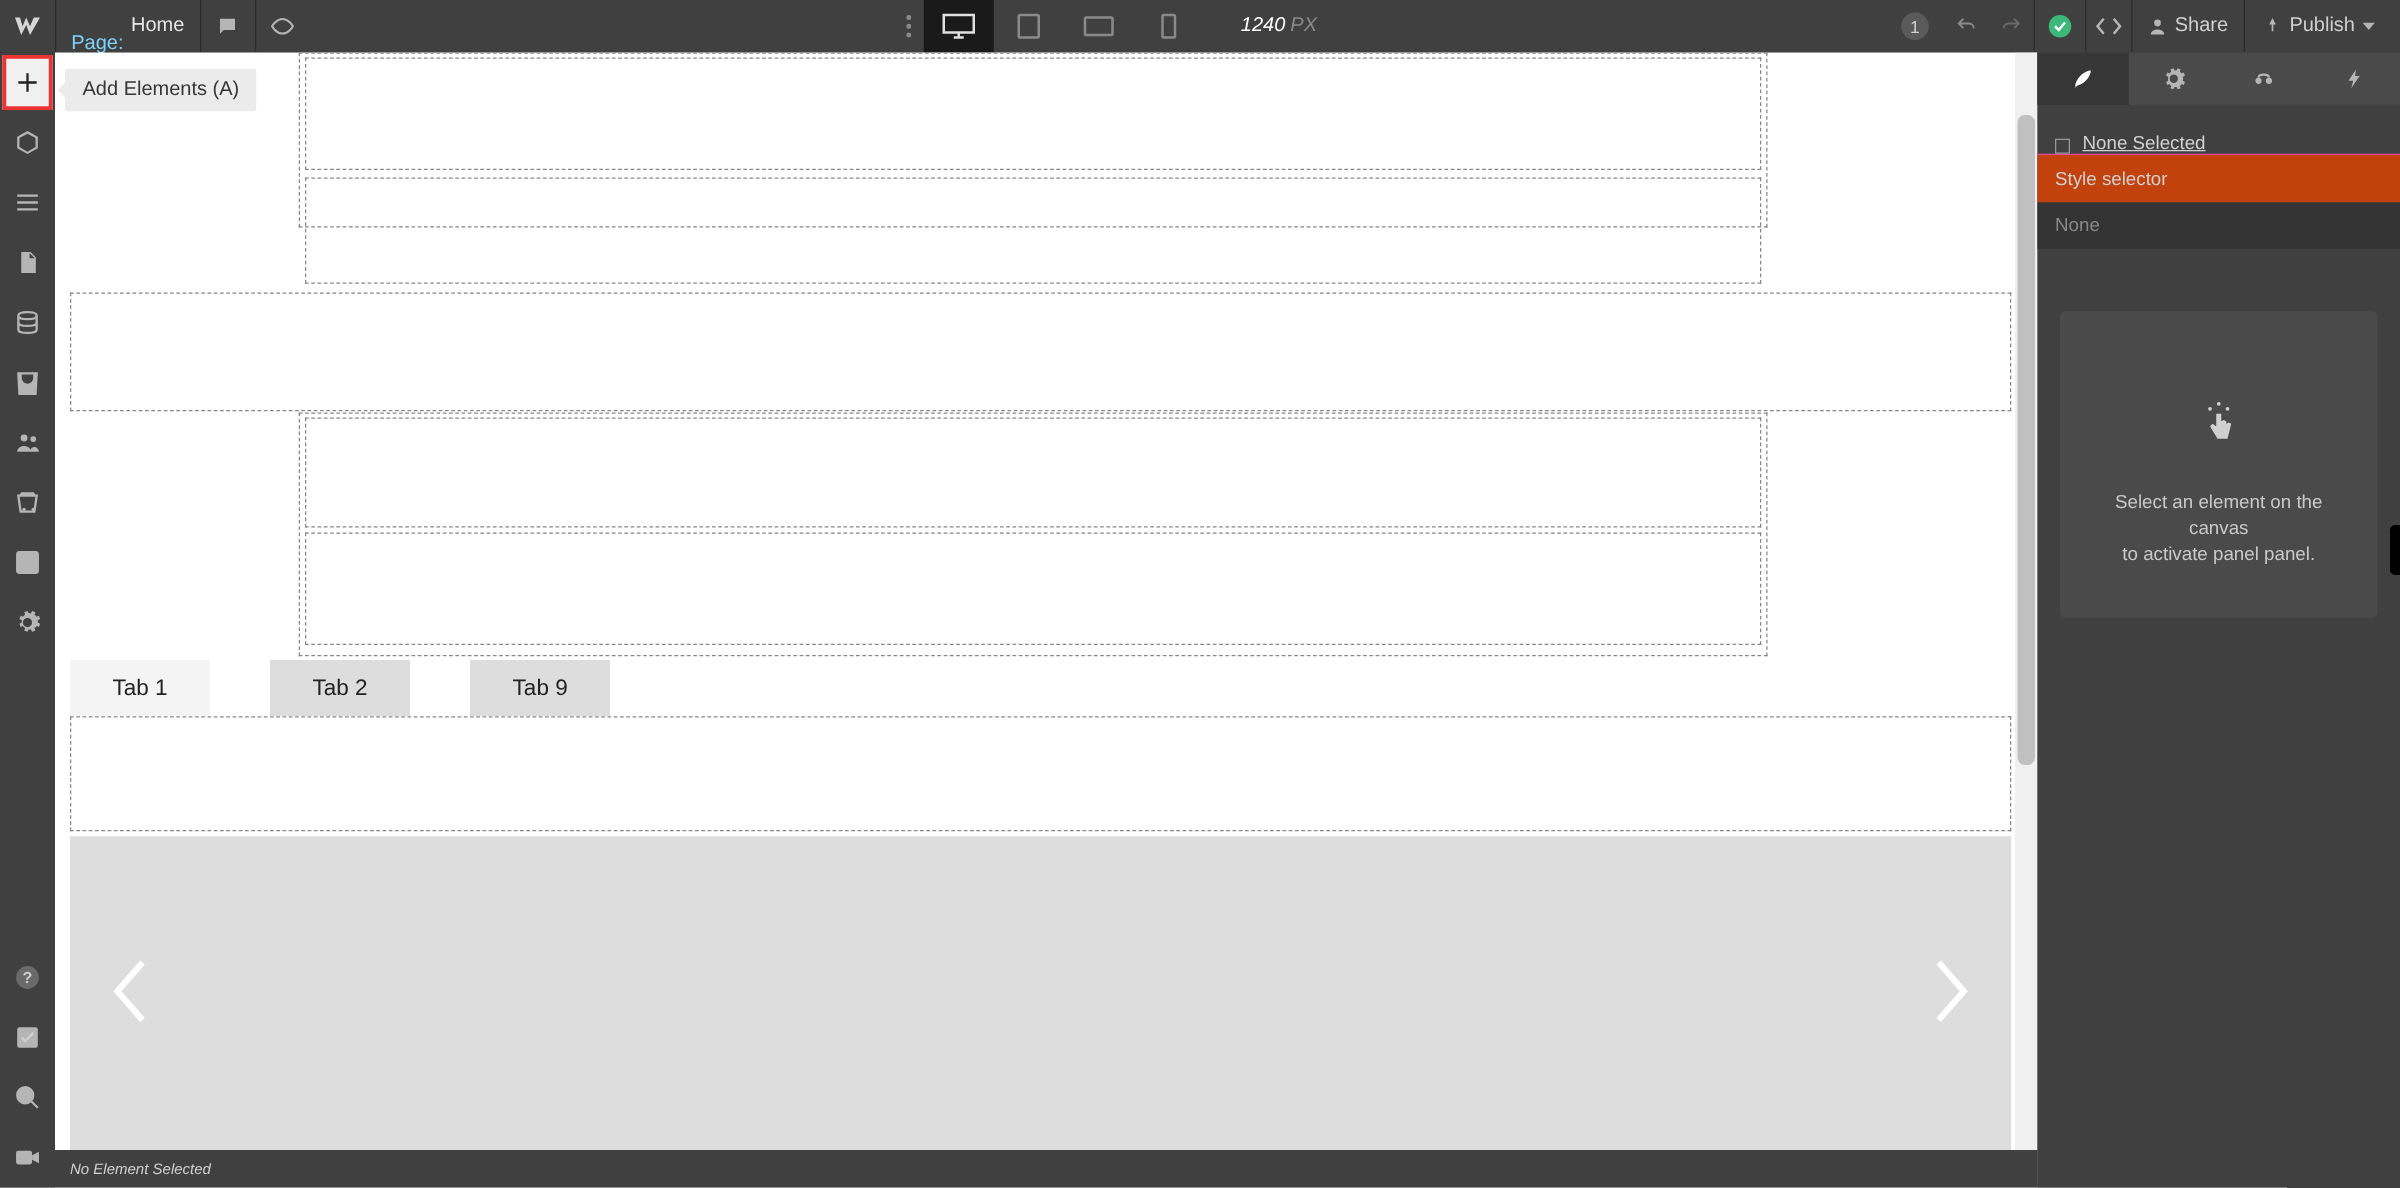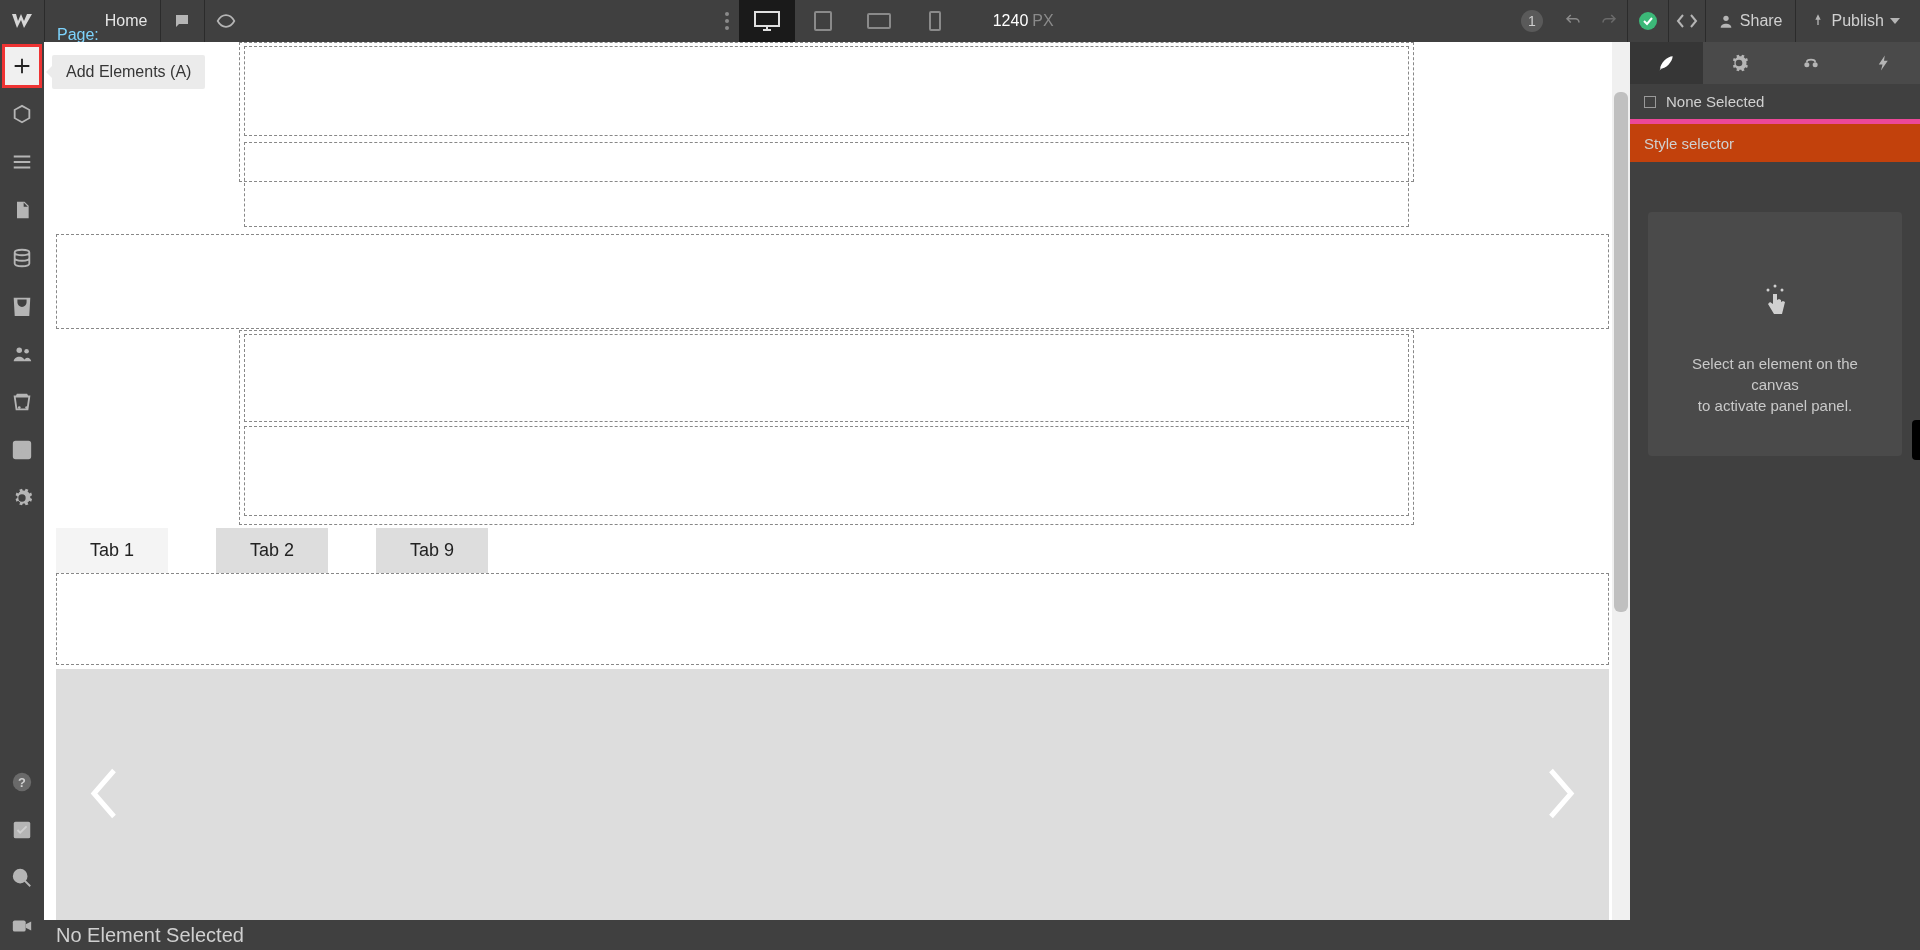--- a/index.html
+++ b/index.html
@@ -7,21 +7,21 @@
 
 
 .topbar { height: 42px; background: #404040; display: flex; align-items: center; color: #d6d6d6; font-size: 16px; }
 .topbar .logo { width: 44px; height: 42px; display:flex; align-items:center; justify-content:center;}
 .topbar .logo svg { fill:#d6d6d6;}
 .topbar .page { display:flex; align-items:center; padding:0 12px; border-left:1px solid #2b2b2b;}
 .topbar .page .lbl { color:#7dd3fc; margin-right:6px;margin-top:28px;}
 .topbar .page .val { color:#e6e6e6;}
 .topbar .iconbtn { width:44px; height:42px; display:flex; align-items:center; justify-content:center; border-left:1px solid #2b2b2b; cursor:pointer;}
 .topbar .flex-spacer { flex:1; display:flex; justify-content:center; align-items:center;}
-.viewport-group { display:flex; align-items:center;}
+.viewport-group { display:flex; align-items:center;font-style:italic;}
 .viewport-group .vp { width:56px; height:42px; display:flex; align-items:center; justify-content:center; cursor:pointer;}
 .viewport-group .vp.active { background:#1a1a1a;}
 .viewport-group .dots { width:24px; display:flex; align-items:center; justify-content:center;}
 .px-display { margin-left:30px; color:#fff;}
 .px-display .unit { color:#8a8a8a; margin-left:4px;}
 .topbar-right { display:flex; align-items:center;}
 .topbar-right .badge { background:#5a5a5a; color:#d0d0d0; border-radius:50%; width:22px; height:22px; display:flex; align-items:center; justify-content:center; font-size:14px; margin-right:12px;}
 .topbar-right .rbtn { width:36px; height:42px; display:flex; align-items:center; justify-content:center; cursor:pointer; color:#8a8a8a;}
 .topbar-right .check { width:40px; display:flex; align-items:center; justify-content:center;}
 .topbar-right .share { display:flex; align-items:center; padding:0 12px; cursor:pointer; color:#d0d0d0;justify-content:center;}
@@ -57,28 +57,28 @@
 .ce-slider { position:absolute; background:#ddd;}
 .ce-arrow { position:absolute; top:50%; transform:translateY(-50%); color:#fff; font-size:48px;}
 .ce-arrow.left { left:30px;}
 .ce-arrow.right { right:30px;}
 
 
 .scrolltrack { position:absolute; right:0; top:0; bottom:30px; width:18px; background:#f0f0f0;}
 .scrollthumb { position:absolute; right:2px; width:14px; background:#c0c0c0; border-radius:6px;}
 
 
-.breadcrumb { position:absolute; left:0; right:0; bottom:0; height:30px; background:#404040; color:#d0d0d0; font-size:20px; display:flex; align-items:center; padding-left:12px;}
+.breadcrumb { position:absolute; left:0; right:0; bottom:0; height:30px; background:#404040; color:#d0d0d0; font-size:12px; display:flex; align-items:center; padding-left:12px;font-style:italic;}
 
 
 .rightpanel { position:absolute; right:0; top:42px; bottom:0; width:290px; background:#404040; color:#d0d0d0; font-size:15px;}
 .rp-tabs { height:42px; background:#4a4a4a; display:flex;}
 .rp-tab { flex:1; display:flex; align-items:center; justify-content:center; cursor:pointer; color:#b5b5b5;}
 .rp-tab.active { background:#363636; color:#fff;}
-.rp-row { height:40px; display:flex; align-items:center; padding:0 14px; border-bottom:5px solid #ec4899;}
+.rp-row { height:40px; display:flex; align-items:flex-end; padding:0 14px; border-bottom:1px solid #ec4899;text-decoration:underline;}
 .rp-row .sq { width:12px; height:12px; border:1px solid #999; margin-right:10px;}
 .rp-header { height:38px; display:flex; align-items:center; padding:0 14px; background:#c2410c; font-size:15px;}
 .rp-input { margin:0; padding:10px 14px; background:#333; color:#888;}
 .rp-empty { margin:50px 18px; background:#4a4a4a; border-radius:4px; padding:70px 20px 40px; text-align:center; color:#c9c9c9; font-size:15px; line-height:1.4;}
 .rp-empty .hand { margin-bottom:30px; display:inline-block; color:#d0d0d0;}
 
 .collapse-handle { position:absolute; right:-2px; top:420px; width:10px; height:40px; background:#000; border-radius:4px 0 0 4px;}
 
 </style>
 </head>
@@ -338,20 +338,21 @@
       <svg width="18" height="20" viewBox="0 0 24 24" fill="#b5b5b5">
           <path d="M13 2L5 14h5l-2 8 9-13h-5l1-7z"></path>
         </svg>
     </div>
   </div>
   <div class="rp-row">
     <span class="sq"></span>
     <span>None Selected</span>
   </div>
   <div class="rp-header">Style selector</div>
+  <div class="rp-input">None</div>
 
   <div class="rp-empty">
     <span class="hand">
       <svg width="30" height="36" viewBox="0 0 30 36" fill="#d0d0d0">
           <circle cx="15" cy="4" r="1.5"></circle>
           <circle cx="8" cy="8" r="1.5"></circle>
           <circle cx="22" cy="8" r="1.5"></circle>
           <path d="M13 12v10l-3-2-2 2 6 10h8l3-12-2-1-2 1v-2l-2-1-2 1v-6h-4z"></path>
         </svg>
     </span>

